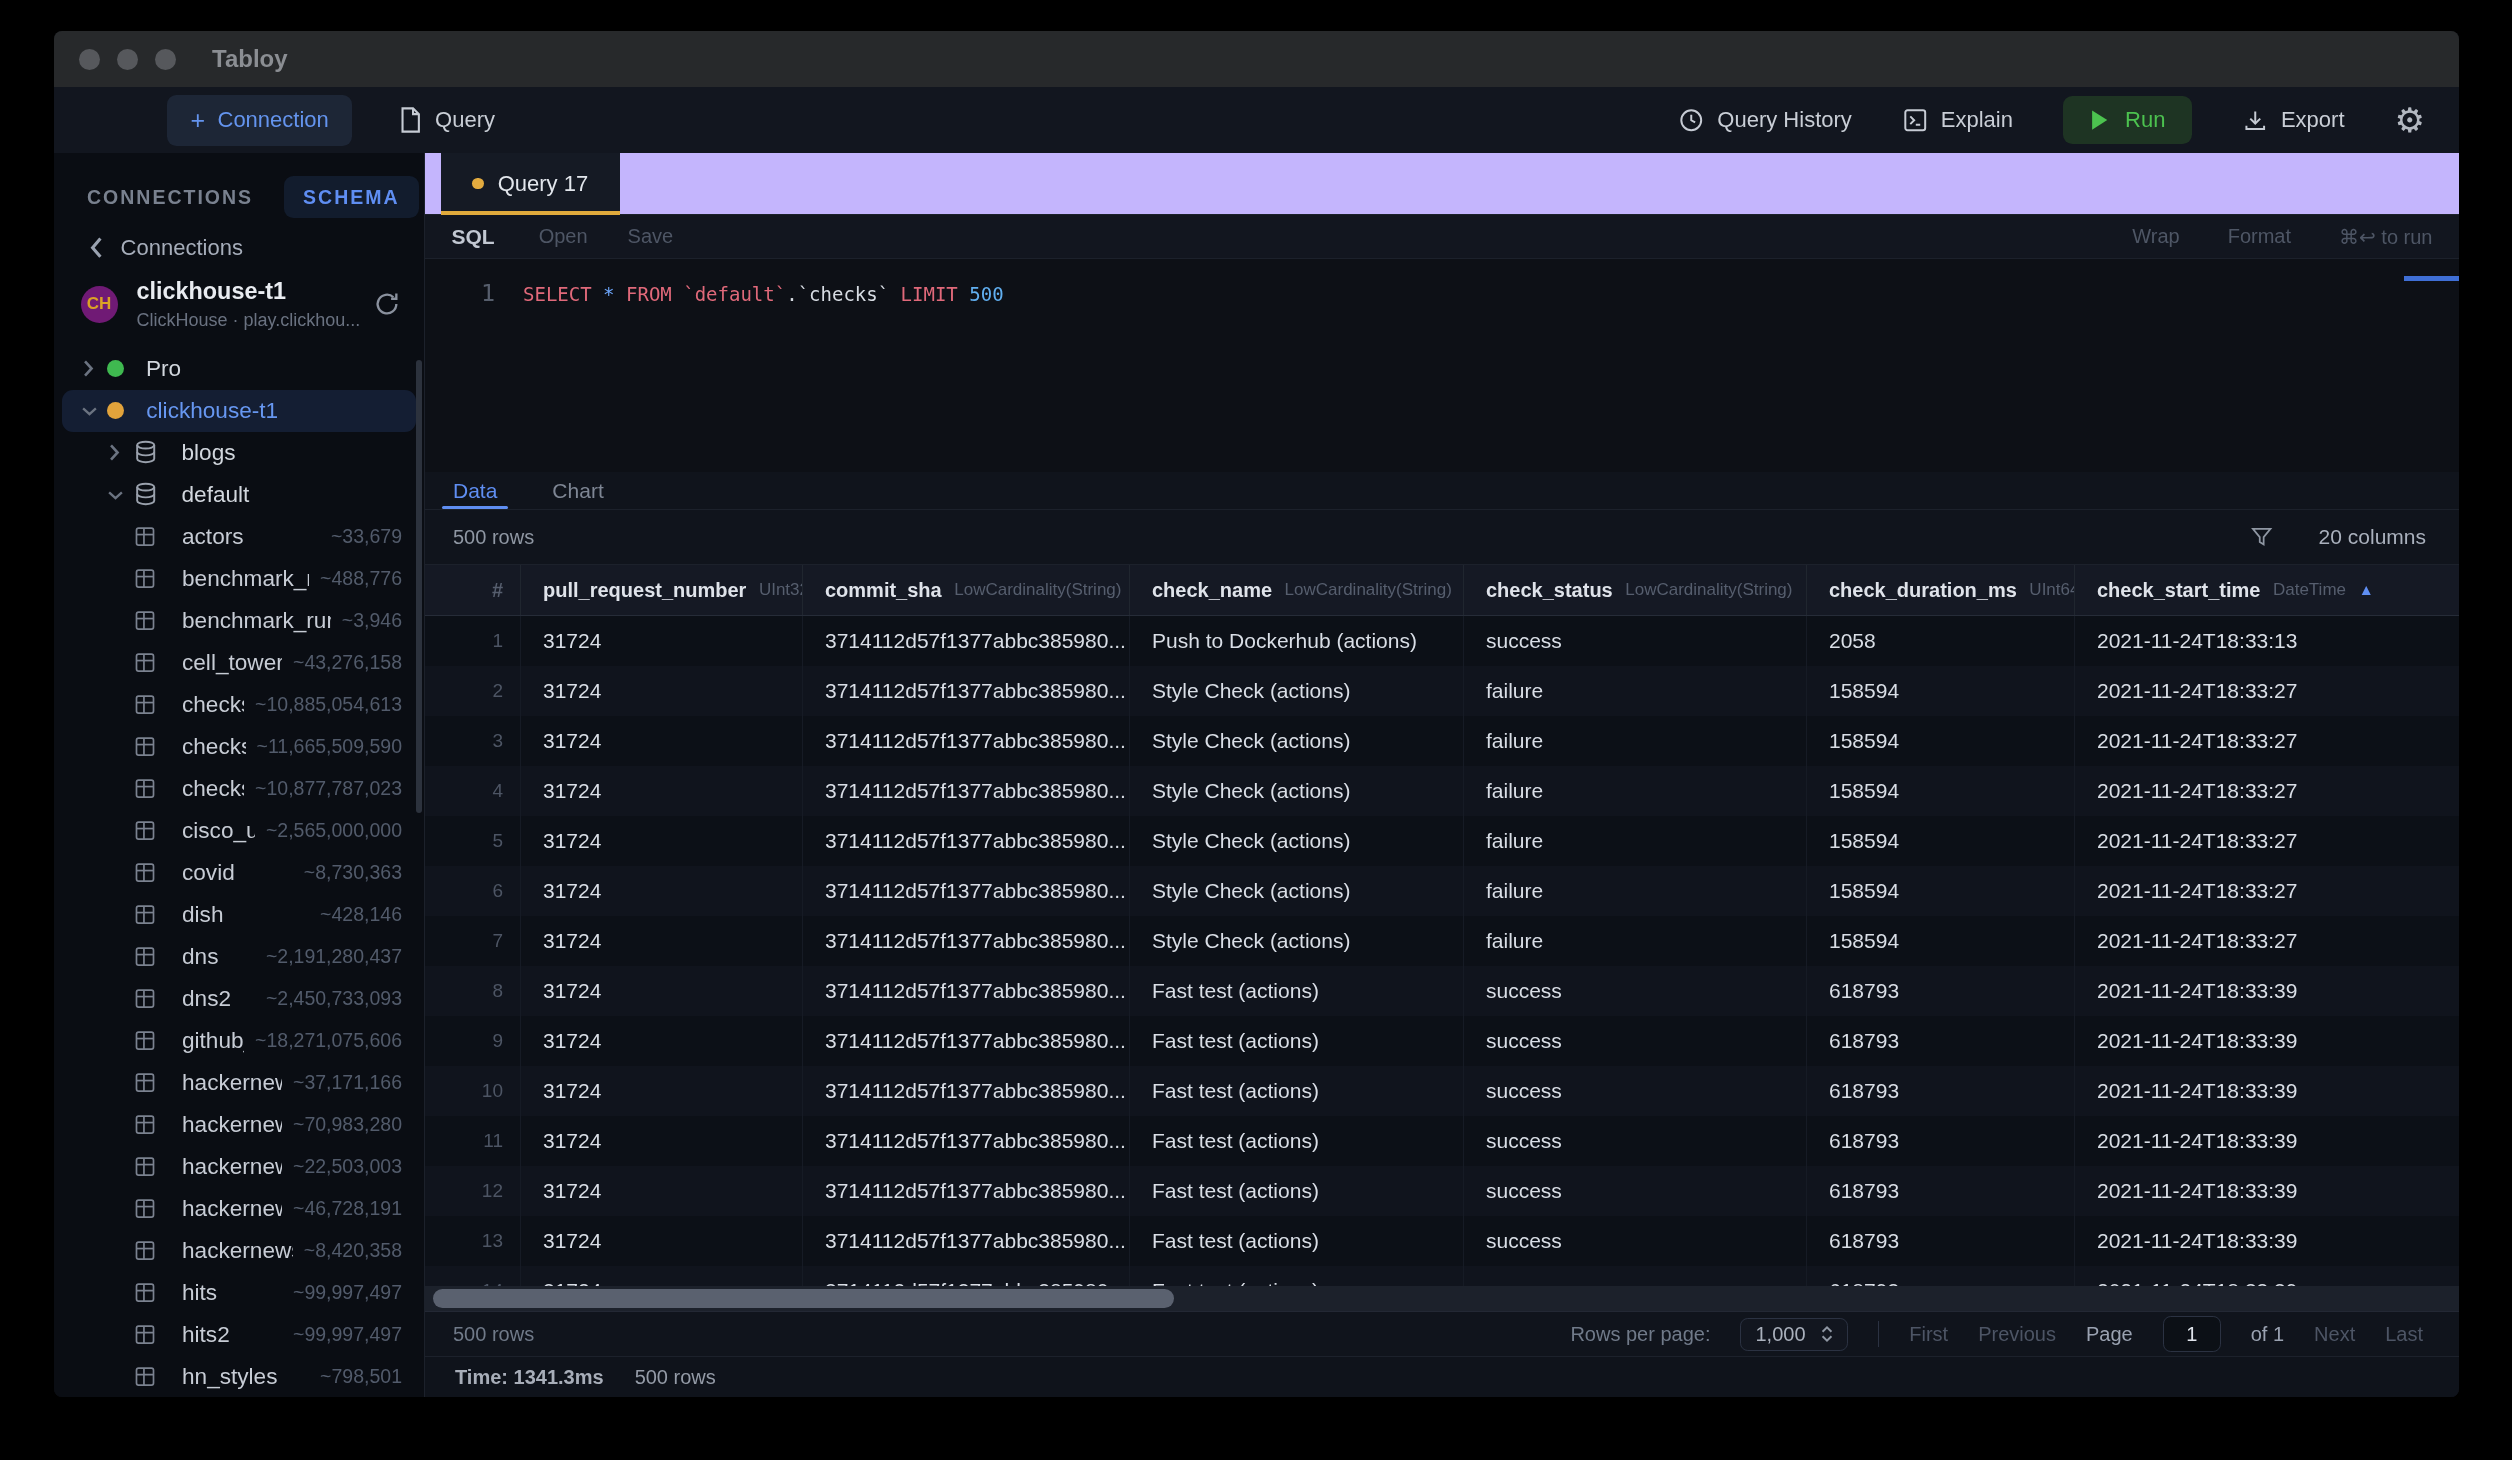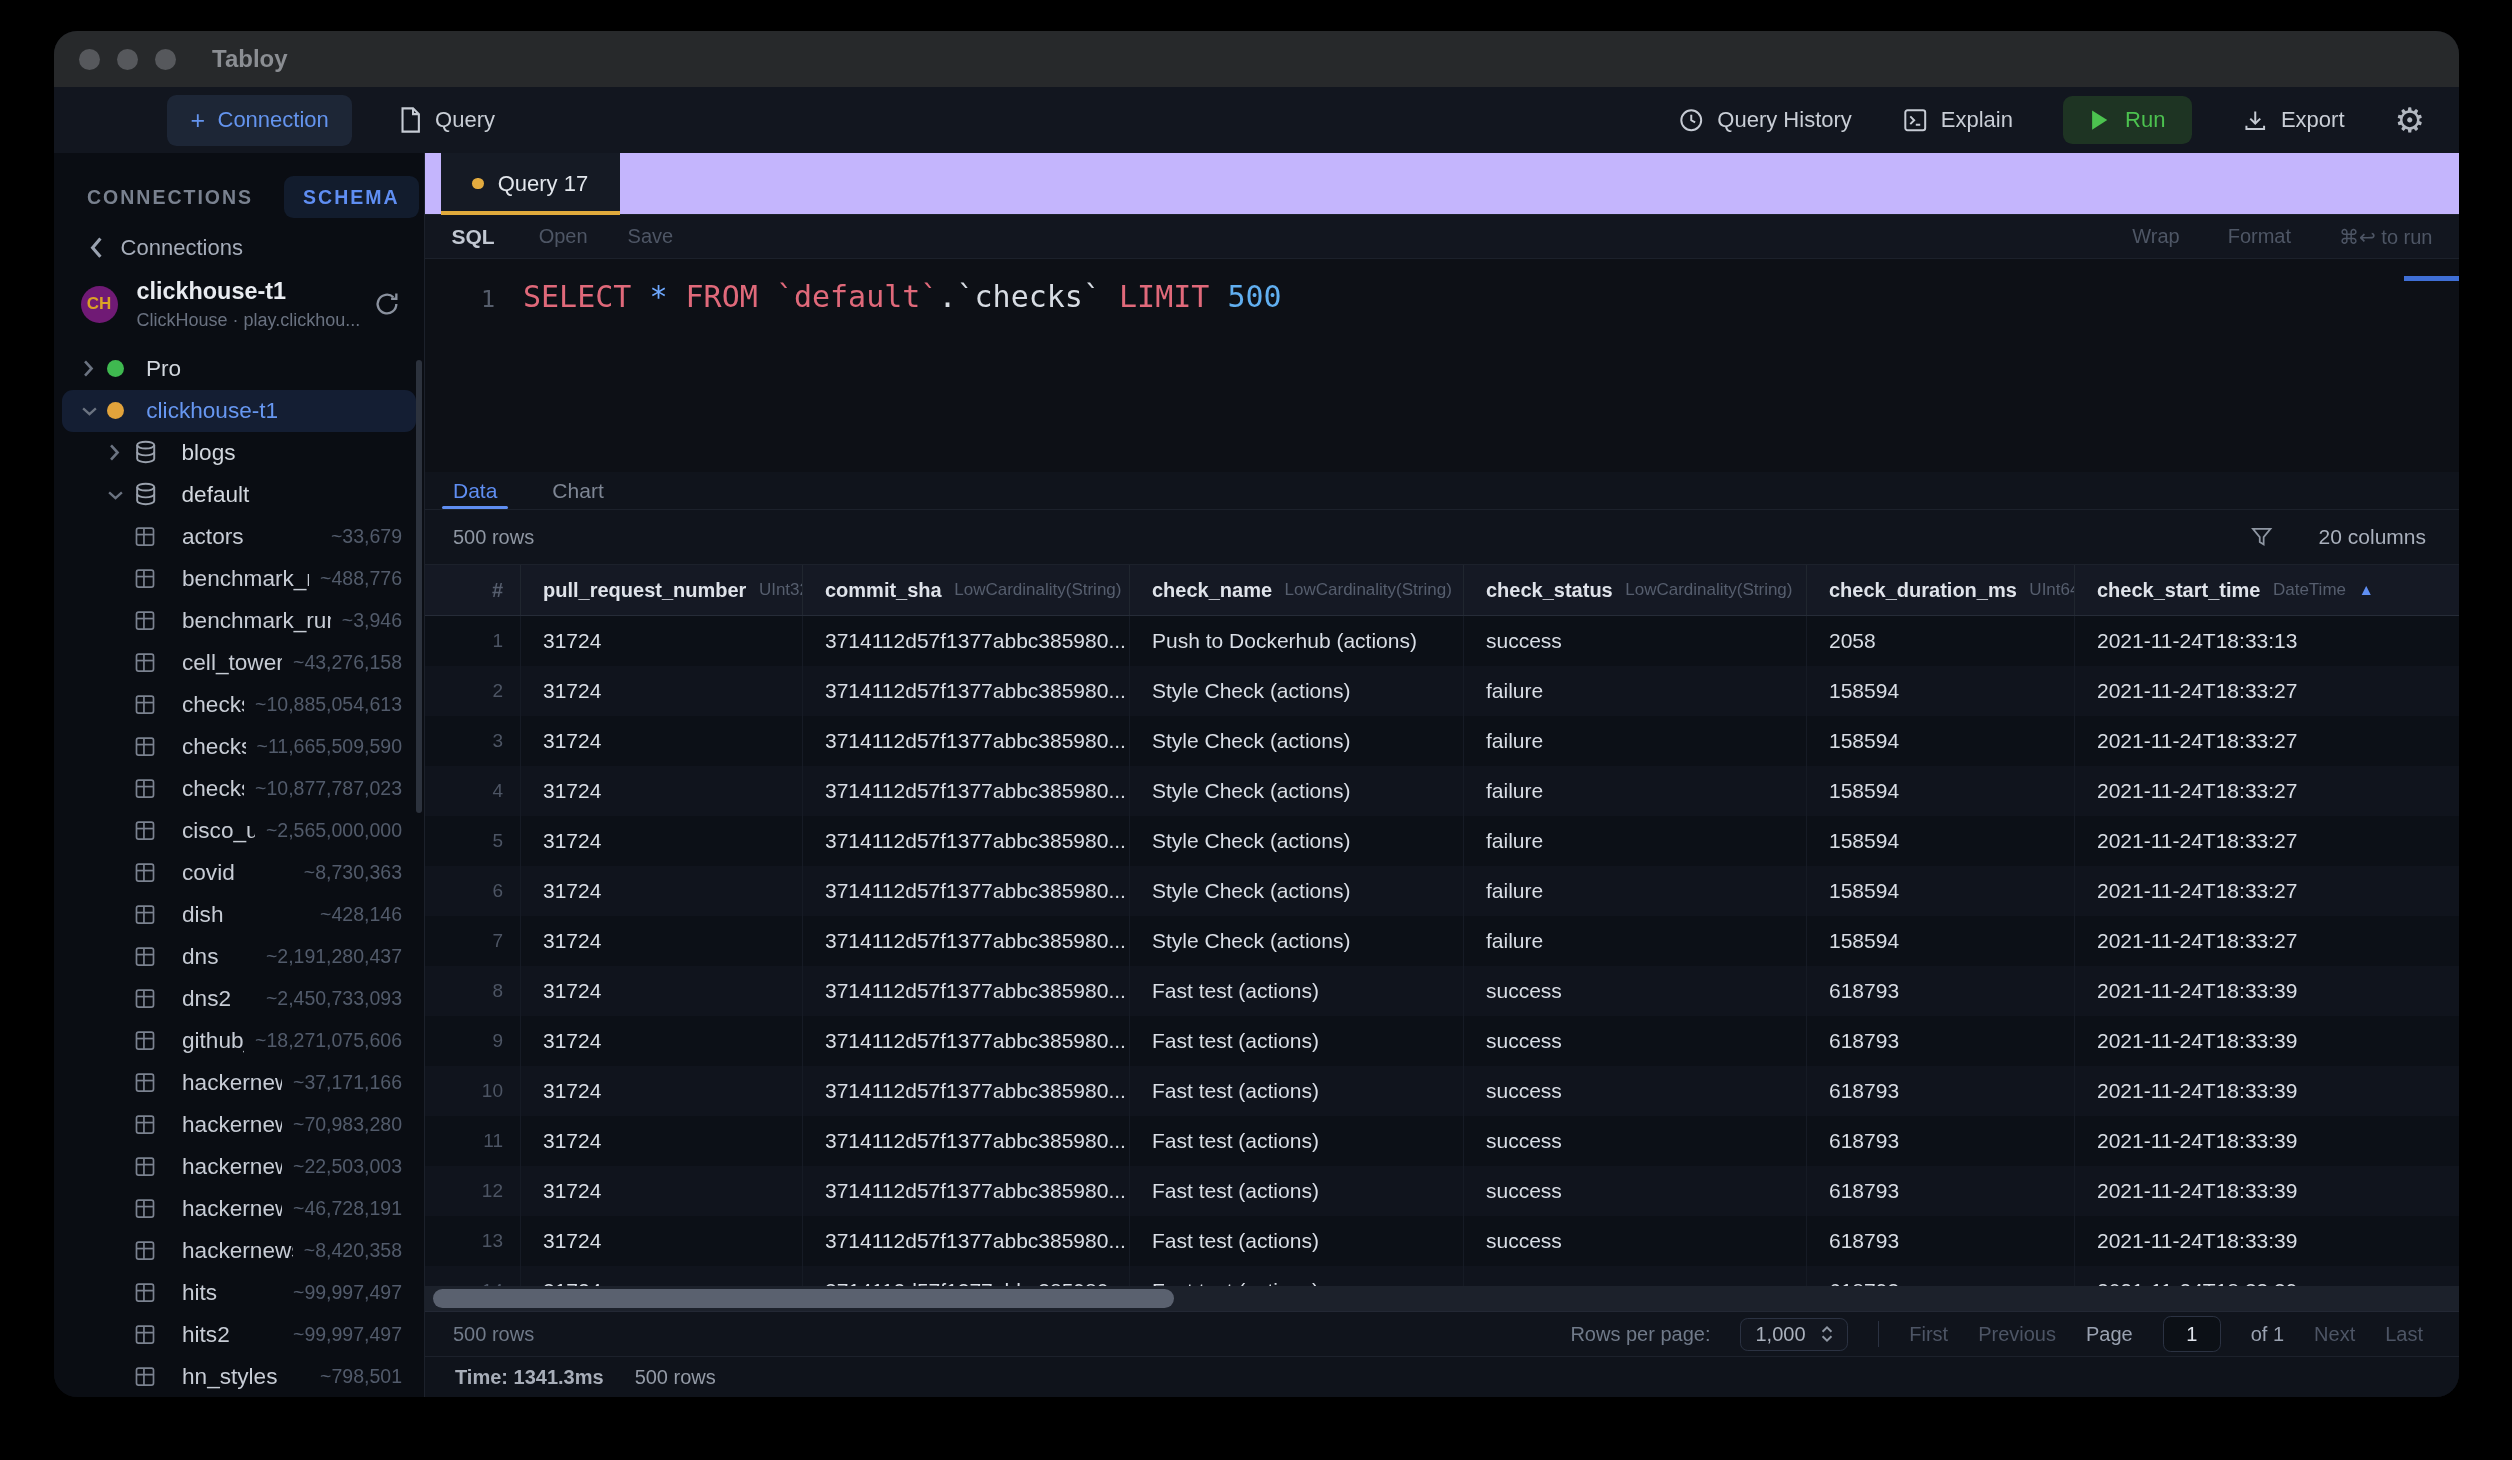--- a/index.html
+++ b/index.html
@@ -1,19 +1,19 @@
 <!DOCTYPE html>
 <html style="font-size:12.5px"><head>
 <meta charset="utf-8">
 <style>
   * { margin:0; padding:0; box-sizing:border-box; }
   html,body { width:2512px; height:1461px; background:#000; font-family:"Liberation Sans", sans-serif; }
   .window {
     position:absolute; left:54px; top:31px; width:2405px; height:1366px;
-    border-radius:23px; overflow:hidden; background:#0e1118;
+    border-radius:8px; overflow:hidden; background:#0e1118;
     display:flex; flex-direction:column; box-shadow:0 23.4px 62px rgba(0,0,0,.8);
   }
   
   .titlebar { height:56px; flex:0 0 56px; background:#27292b; display:flex; align-items:center; padding-left:25px; }
   .traffic { display:flex; gap:17px; }
   .traffic span { width:21px; height:21px; border-radius:50%; background:#56585c; display:block; }
   .win-title { margin-left:36px; color:#8b8e93; font-weight:bold; font-size:24px; }
   
   .toolbar { height:66px; flex:0 0 66px; background:#12161f; display:flex; align-items:center; padding:0 34px 0 113px; }
   .btn { display:flex; align-items:center; gap:12.5px; color:#c9ced6; font-size:22px; cursor:default; }
@@ -62,21 +62,21 @@
   .qtab .tab-underline { position:absolute; left:0; right:0; bottom:0; height:3.9px; background:#e0aa3c; }
   .sqlbar { height:44px; flex:0 0 44px; background:#12161f; display:flex; align-items:center; padding:0 26.5px; border-bottom:0.8px solid #1c212b; }
   .sql-label { color:#c2c8d2; font-weight:bold; font-size:21px; }
   .sqlbar .dim { color:#4e5665; font-size:20px; }
   .sqlbar .lgroup { display:flex; gap:40px; align-items:center; margin-left:44px; }
   .sqlbar .spacer { flex:1; }
   .sqlbar .rgroup { display:flex; gap:48px; align-items:center; }
   .editor { height:213px; flex:0 0 213px; background:#0d1016; position:relative; padding-top:20px; font-family:"DejaVu Sans Mono", monospace; }
   .code-line { display:flex; align-items:baseline; }
   .line-num { width:70px; text-align:right; color:#565e6c; font-size:23.4px; flex:0 0 70px; }
-  .code { margin-left:28px; font-size:30px; white-space:pre; }
+  .code { margin-left:28px; font-size:19px; white-space:pre; }
   .tok-kw { color:#e0697a; }
   .tok-op { color:#6ea8fe; }
   .tok-num { color:#61aff0; }
   .tok-ident { color:#e0697a; }
   .tok-name { color:#d7dce3; }
   .tok-plain { color:#d7dce3; }
   .editor-scrollmark { position:absolute; top:17px; right:0; width:55px; height:4.7px; background:#3f6fd6; }
   
   .res-tabs { height:38px; flex:0 0 38px; background:#10141c; display:flex; align-items:center; padding-left:28px; gap:55px; border-bottom:0.8px solid #1c212b; position:relative;}
   .res-tab { font-size:21px; position:relative; height:100%; display:flex; align-items:center; }

